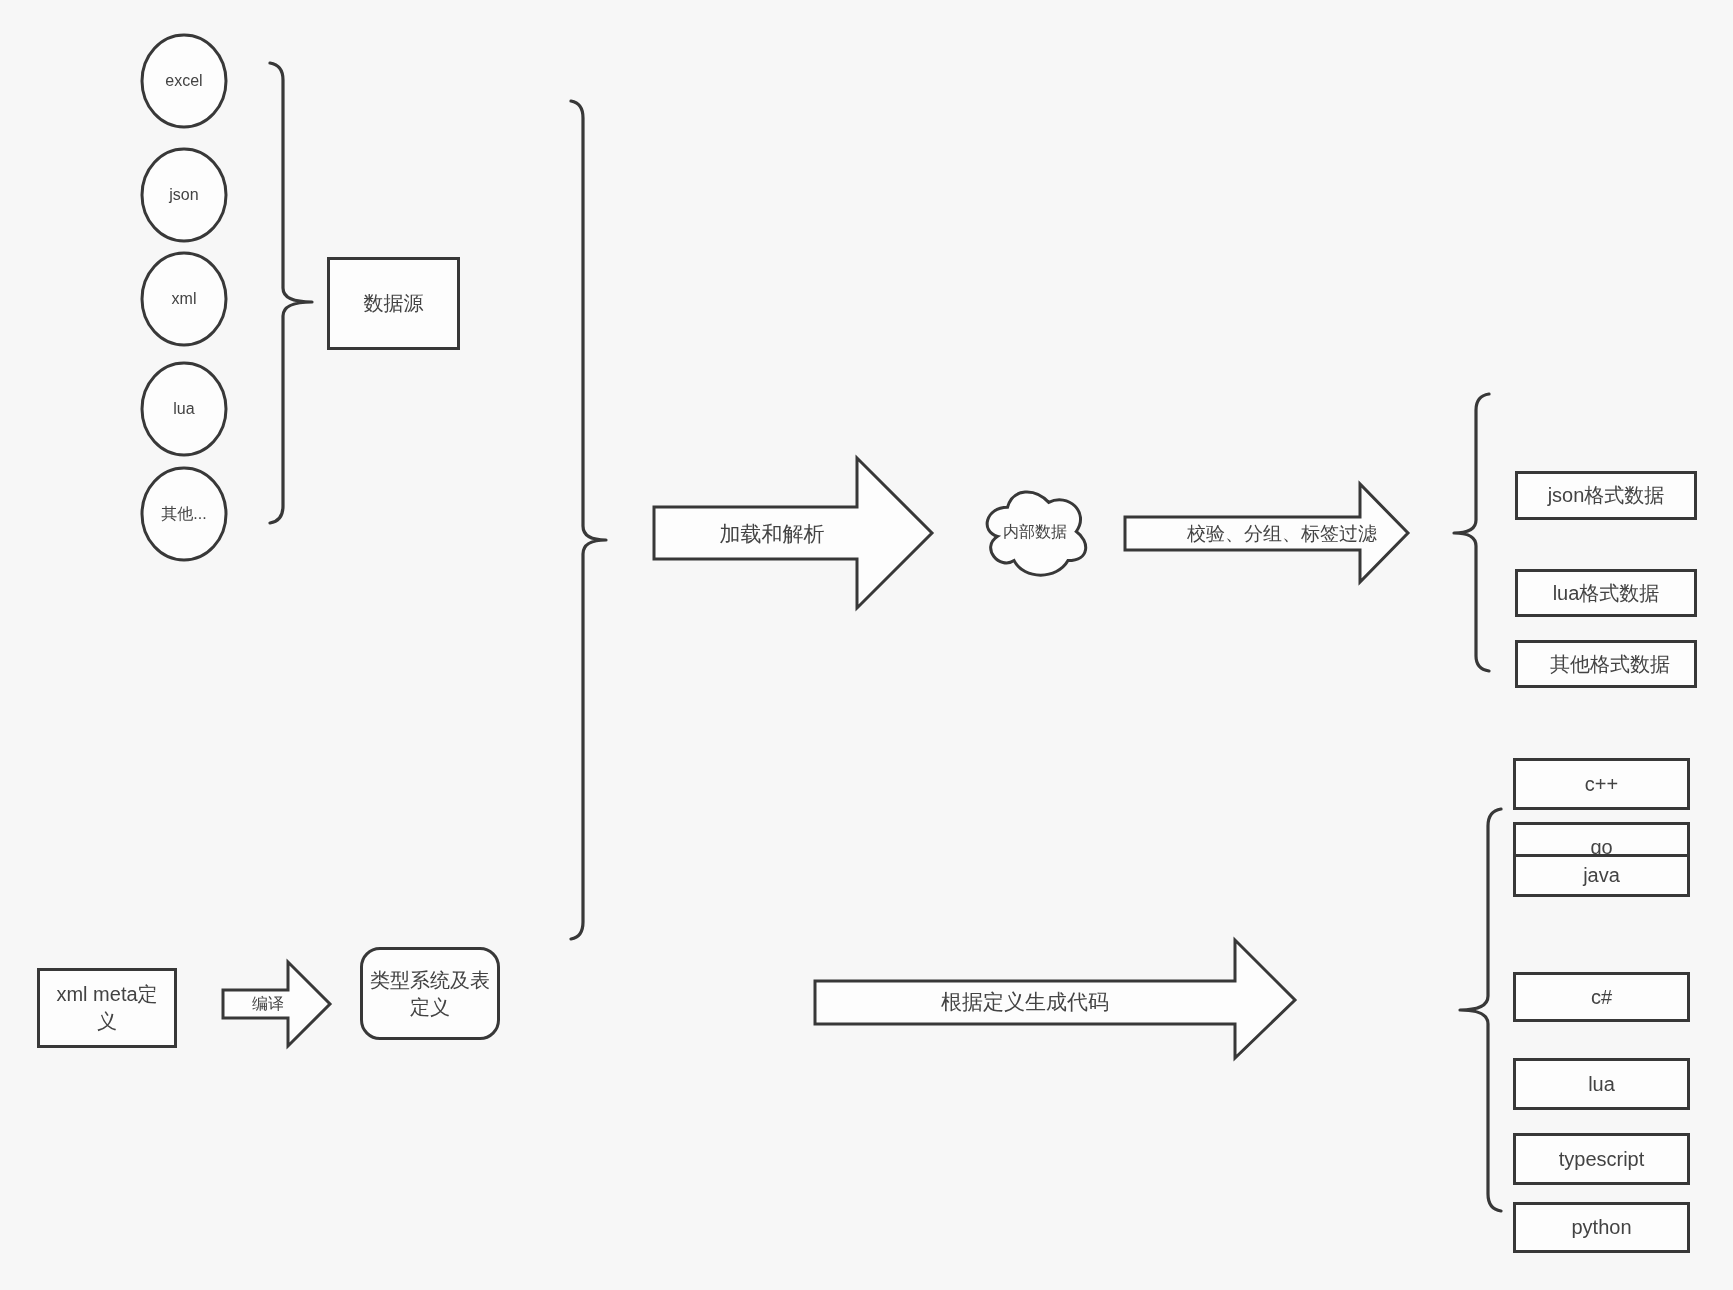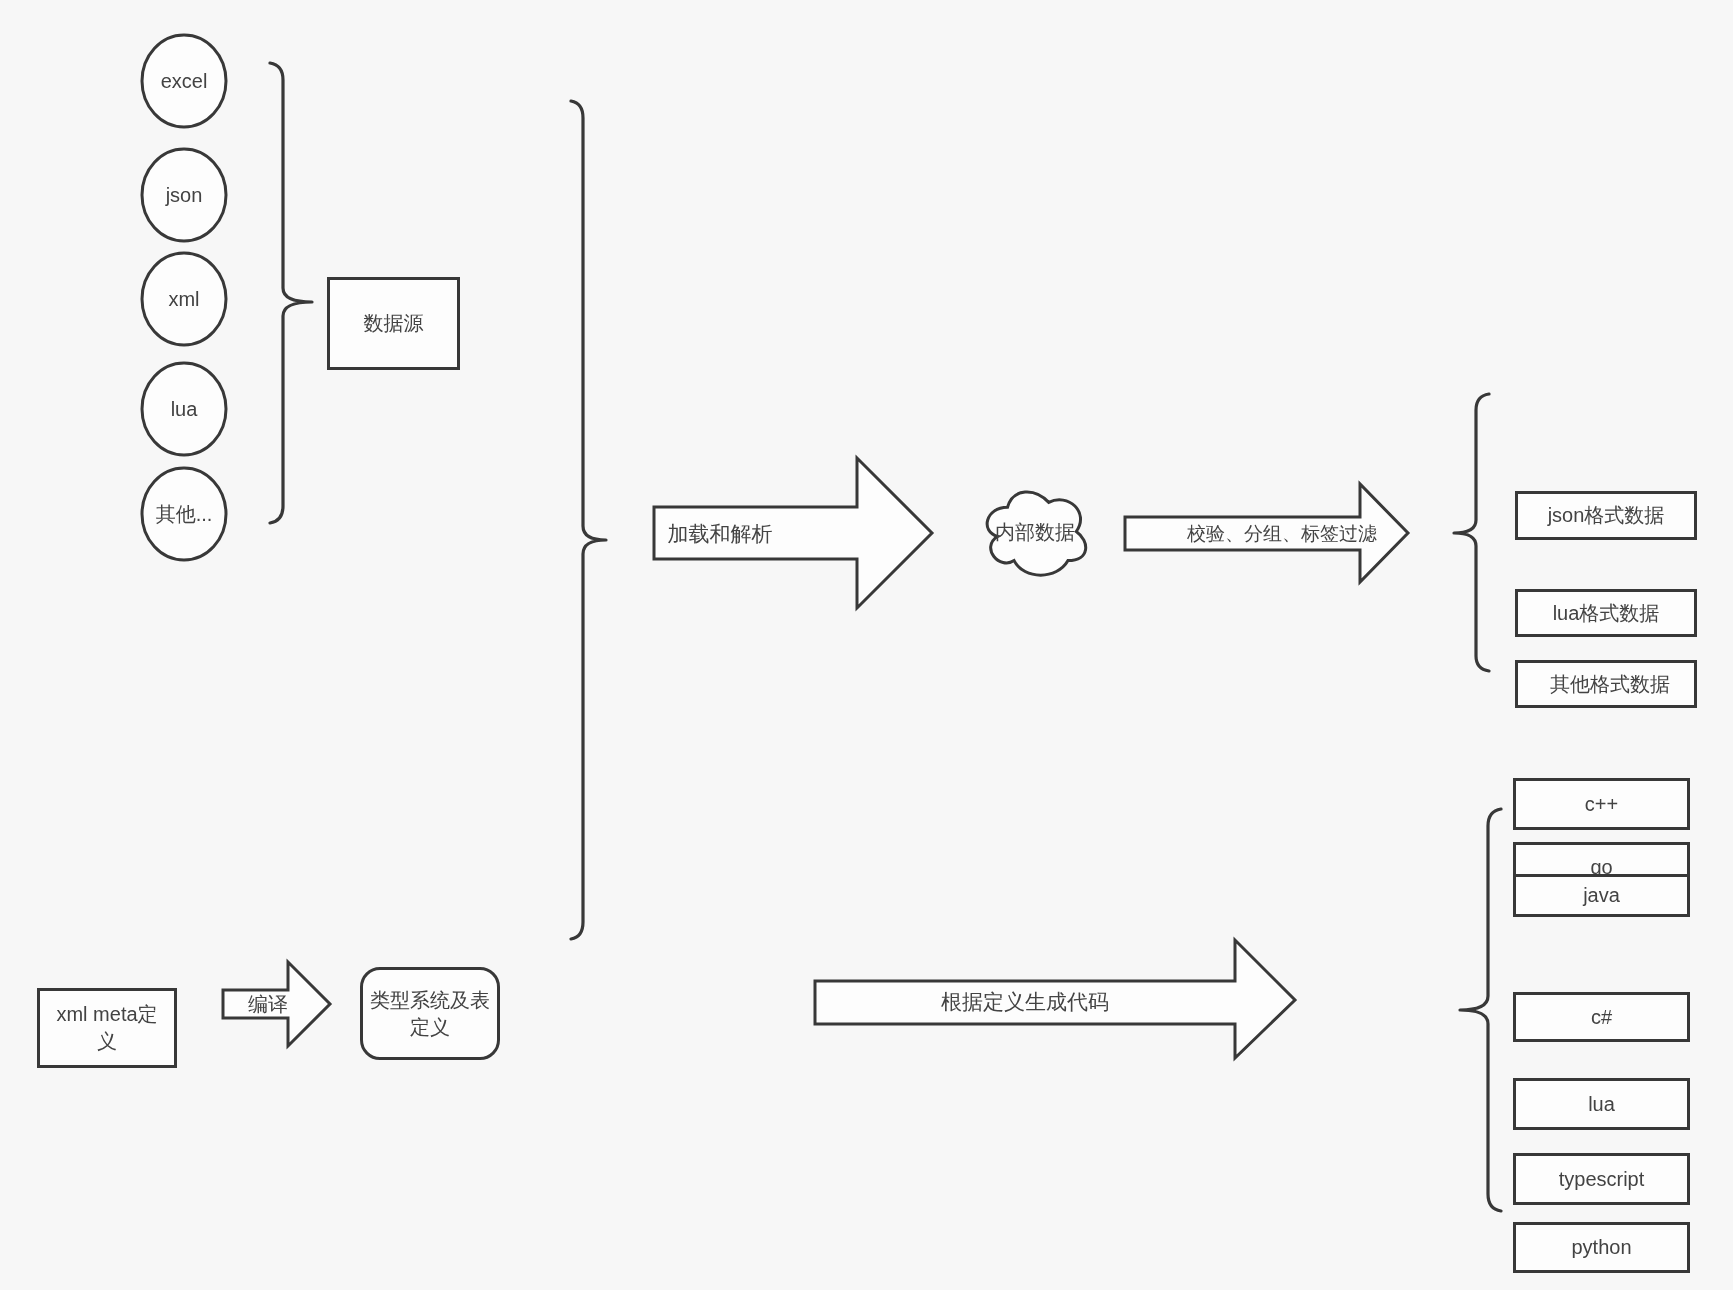--- a/index.html
+++ b/index.html
@@ -12,26 +12,26 @@
     font-family:"Liberation Sans","DejaVu Sans",sans-serif;
     color:var(--text);
   }
   .canvas svg{position:absolute;left:0;top:0;}
   .shape{fill:var(--fill);stroke:var(--stroke);stroke-width:3px;}
   .brace{fill:none;stroke:var(--stroke);stroke-width:3.2px;stroke-linecap:round;stroke-linejoin:round;}
   .box{
     position:absolute; box-sizing:border-box;
     border:3px solid var(--stroke); background:var(--fill);
     display:flex; align-items:center; justify-content:center;
-    font-size:20px; text-align:center; line-height:27px;margin-top:20px;
+    font-size:20px; text-align:center; line-height:27px;
   }
   .box.rounded{border-radius:20px;}
   .lbl{
     position:absolute; display:flex; align-items:center; justify-content:center;
-    font-size:20px; text-align:center; white-space:nowrap;
+    font-size:16px; text-align:center; white-space:nowrap;
   }
   .wrap{white-space:normal;}
   .f21{font-size:21px;}
   .f19{font-size:19px;padding-left:39px;}
 </style>
 </head>
 <body>
 
 <div class="canvas">
 
@@ -71,21 +71,21 @@
   <div class="lbl" style="left:129px;top:67px;width:110px;height:28px;">excel</div>
   <div class="lbl" style="left:129px;top:181px;width:110px;height:28px;">json</div>
   <div class="lbl" style="left:129px;top:285px;width:110px;height:28px;">xml</div>
   <div class="lbl" style="left:129px;top:395px;width:110px;height:28px;">lua</div>
   <div class="lbl" style="left:129px;top:500px;width:110px;height:28px;">其他...</div>
 
   <div class="box" style="left:327px;top:257px;width:133px;height:93px;">
     <span>数据源</span>
   </div>
 
-  <div class="lbl f21" style="left:620px;top:518px;width:200px;height:31px;">加载和解析</div>
+  <div class="lbl f21" style="left:672px;top:518px;width:200px;height:31px;">加载和解析</div>
   <div class="lbl" style="left:973px;top:517px;width:124px;height:30px;">内部数据</div>
   <div class="lbl f19" style="left:1127px;top:519px;width:232px;height:30px;">校验、分组、标签过滤</div>
   <div class="lbl f21" style="left:817px;top:982px;width:416px;height:40px;">根据定义生成代码</div>
   <div class="lbl" style="left:216px;top:991px;width:104px;height:27px;">编译</div>
 
   <div class="box" style="left:1515px;top:471px;width:182px;height:49px;">
     <span>json格式数据</span>
   </div>
   <div class="box" style="left:1515px;top:569px;width:182px;height:48px;">
     <span>lua格式数据</span>

